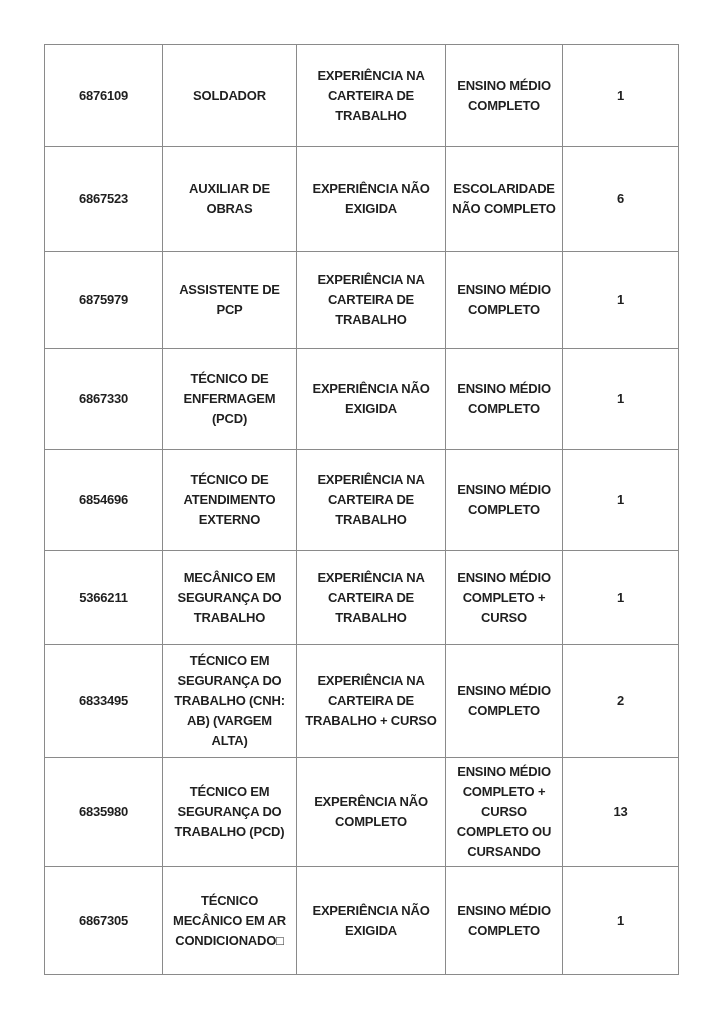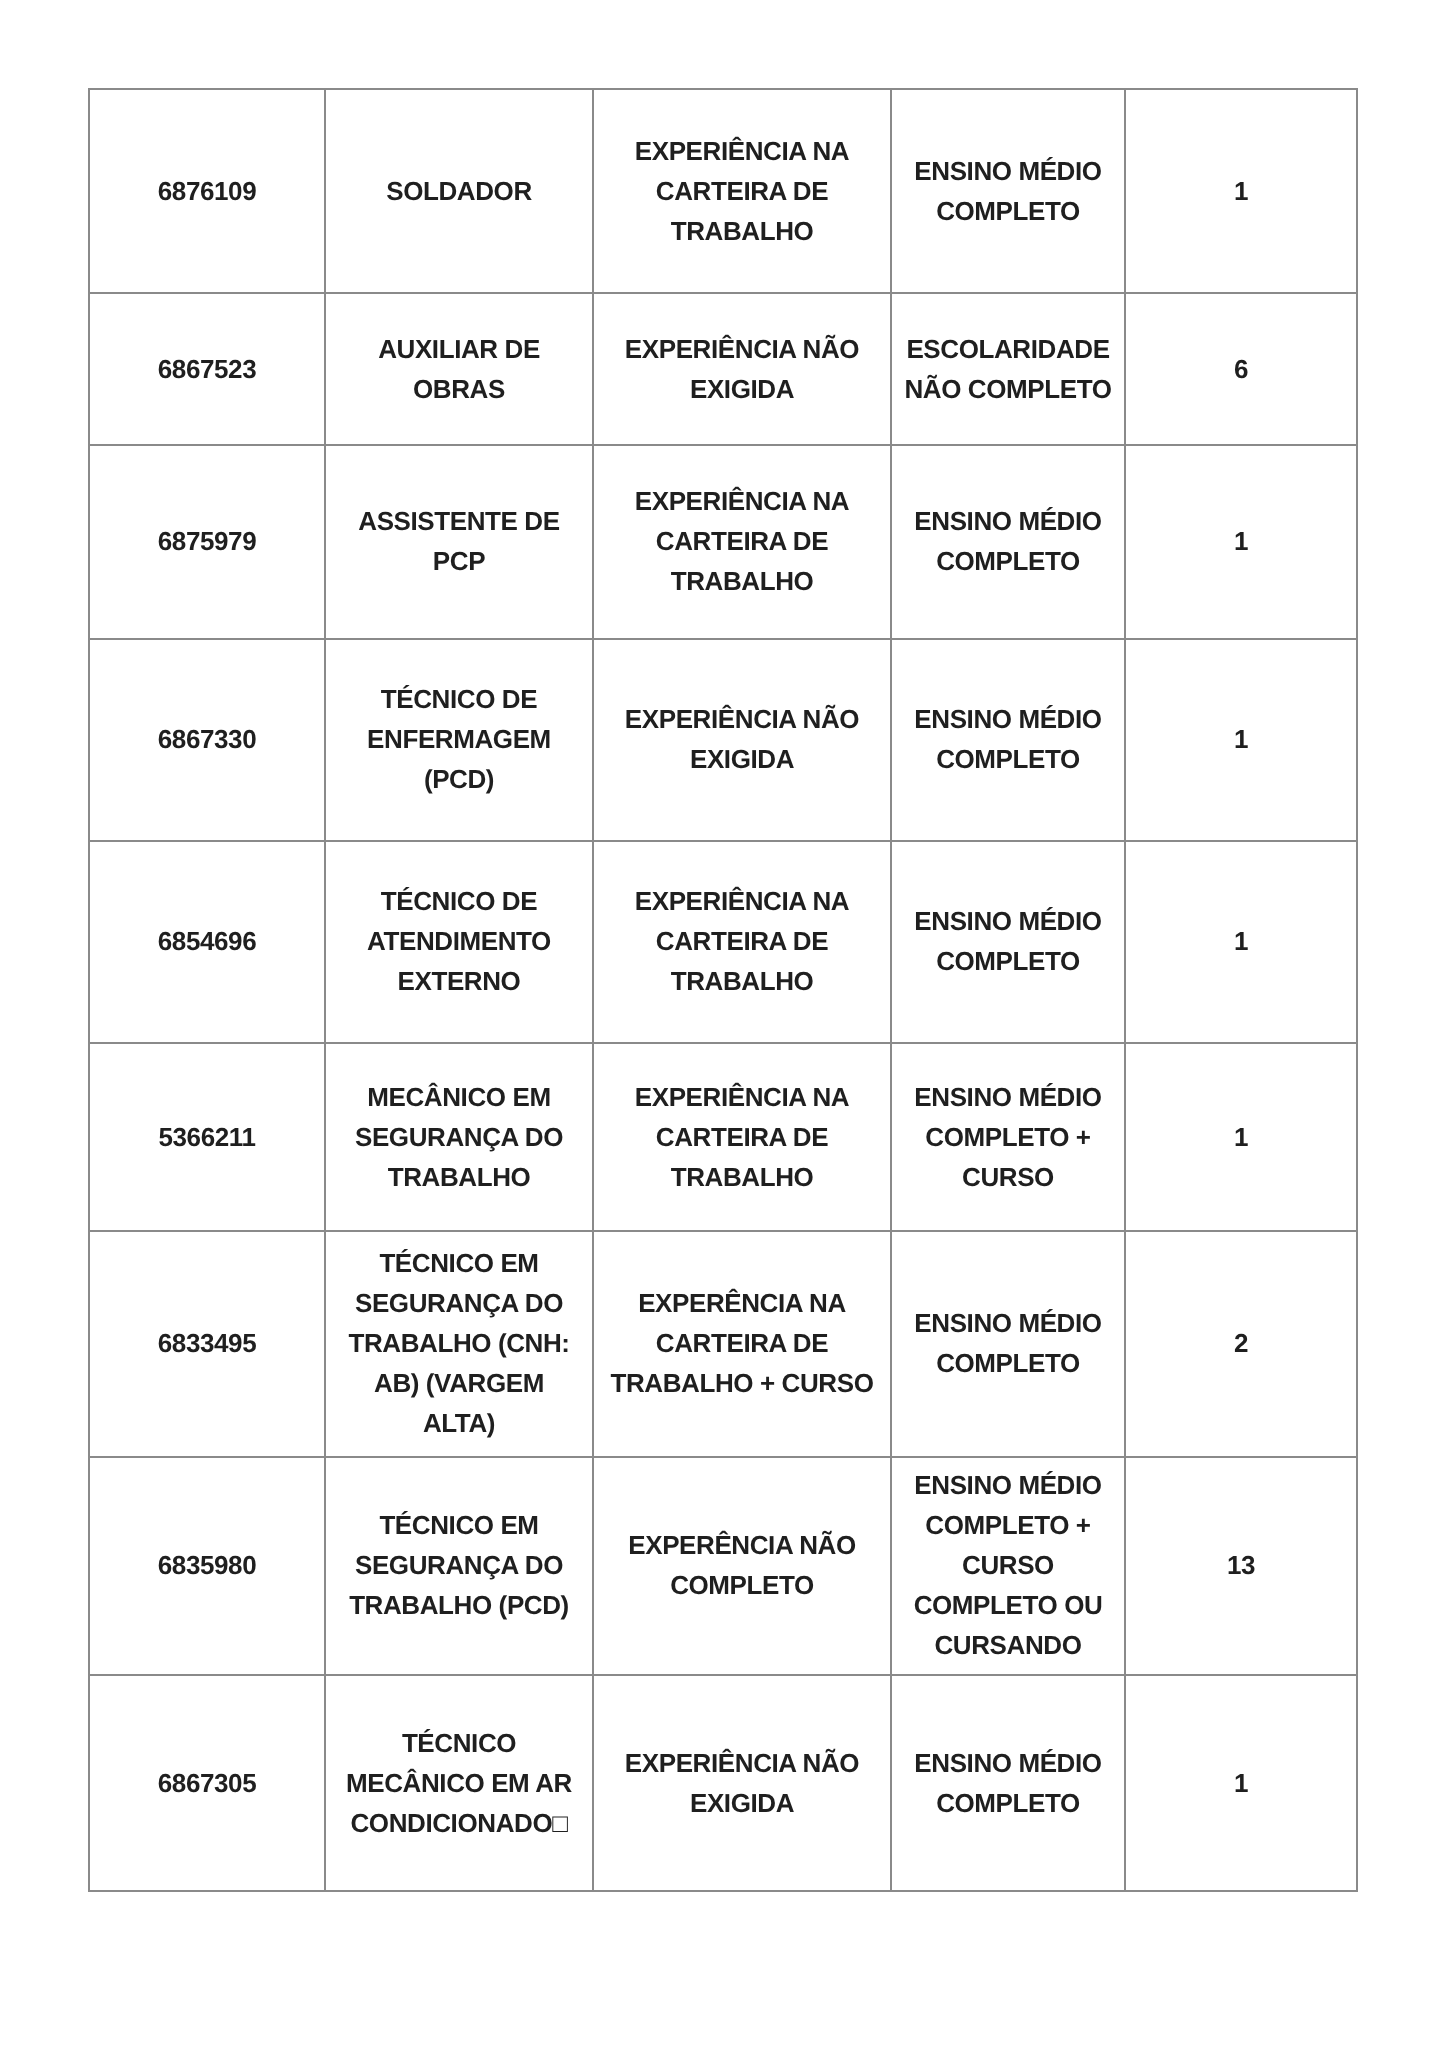--- a/index.html
+++ b/index.html
@@ -35,21 +35,21 @@
     padding: 4px 6px;
     overflow: hidden;
   }
   col.c-id        { width: 118px; }
   col.c-title     { width: 134px; }
   col.c-exp       { width: 149px; }
   col.c-edu       { width: 117px; }
   col.c-openings  { width: 116px; }
 
   tr:nth-child(1) { height: 102px; }
-  tr:nth-child(2) { height: 76px;  }
+  tr:nth-child(2) { height: 105px;  }
   tr:nth-child(3) { height: 97px;  }
   tr:nth-child(4) { height: 101px; }
   tr:nth-child(5) { height: 101px; }
   tr:nth-child(6) { height: 94px;  }
   tr:nth-child(7) { height: 113px; }
   tr:nth-child(8) { height: 106px; }
   tr:nth-child(9) { height: 108px; }
 </style>
 </head>
 <body>
@@ -102,21 +102,21 @@
       <tr>
         <td>5366211</td>
         <td>MECÂNICO EM SEGURANÇA DO TRABALHO</td>
         <td>EXPERIÊNCIA NA CARTEIRA DE TRABALHO</td>
         <td>ENSINO MÉDIO COMPLETO + CURSO</td>
         <td>1</td>
       </tr>
       <tr>
         <td>6833495</td>
         <td>TÉCNICO EM SEGURANÇA DO TRABALHO (CNH: AB) (VARGEM ALTA)</td>
-        <td>EXPERÊNCIA NA CARTEIRA DE TRABALHO + CURSO</td>
+        <td>EXPERIÊNCIA NA CARTEIRA DE TRABALHO + CURSO</td>
         <td>ENSINO MÉDIO COMPLETO</td>
         <td>2</td>
       </tr>
       <tr>
         <td>6835980</td>
         <td>TÉCNICO EM SEGURANÇA DO TRABALHO (PCD)</td>
         <td>EXPERÊNCIA NÃO COMPLETO</td>
         <td>ENSINO MÉDIO COMPLETO + CURSO COMPLETO OU CURSANDO</td>
         <td>13</td>
       </tr>

